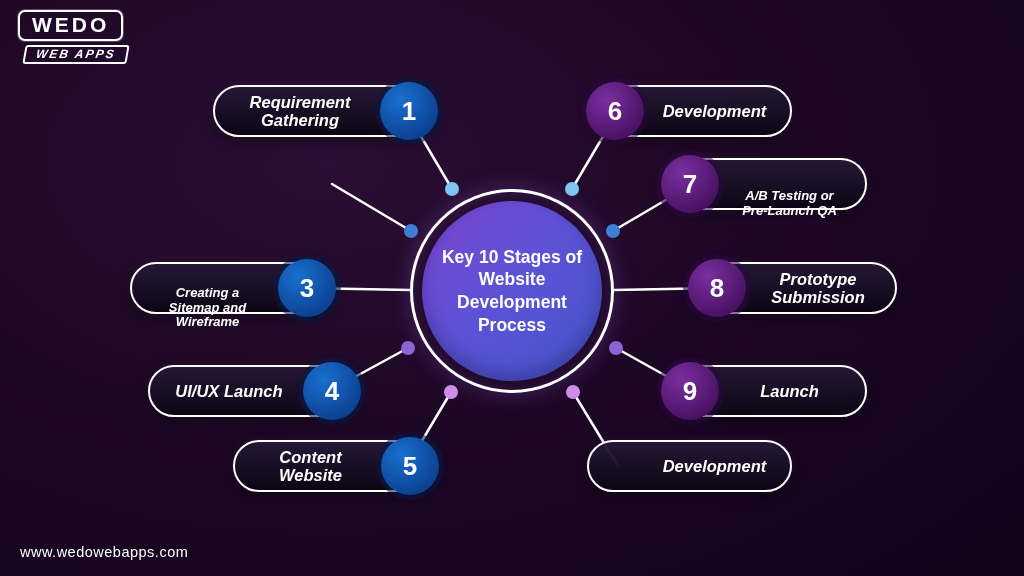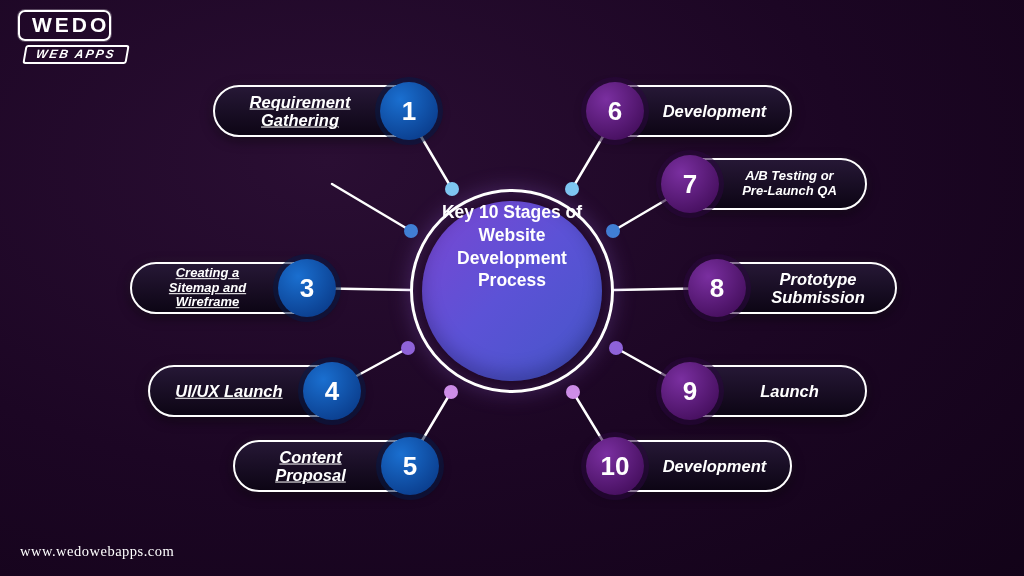--- a/index.html
+++ b/index.html
@@ -14,21 +14,21 @@
     background:
       radial-gradient(120% 130% at 32% 28%, #2a0e33 0%, #1c0624 42%, #0d0112 100%);
     overflow: hidden;
   }
 
   
   .logo { position: absolute; left: 18px; top: 10px; z-index: 5; color: #fff; }
   .logo-box {
     display: inline-block;
     border: 2px solid #fff; border-radius: 7px;
-    padding: 1px 0 2px 12px;
+    padding: 1px 12px 2px 12px;
     font-size: 21px; font-weight: 800; letter-spacing: 3px;
     box-shadow: 0 0 0 1px rgba(255,255,255,.25);
   }
   .logo-sub {
     display: inline-block;
     margin-top: 4px; margin-left: 6px;
     border: 2px solid #fff; border-radius: 3px;
     padding: 0 10px 1px 10px;
     transform: skewX(-10deg);
     font-size: 12px; font-weight: 700; font-style: italic; letter-spacing: 2px;
@@ -47,43 +47,43 @@
     position: absolute; left: 410px; top: 189px; width: 204px; height: 204px;
     border: 3px solid #fff; border-radius: 50%;
     z-index: 2;
     box-shadow: 0 0 22px rgba(150,100,220,.30), inset 0 0 14px rgba(150,100,220,.18);
   }
   .center-fill {
     position: absolute; left: 422px; top: 201px; width: 180px; height: 180px;
     border-radius: 50%;
     background: linear-gradient(135deg, #7b46d2 0%, #5c52d6 48%, #4456c8 100%);
     z-index: 2;
-    display: flex; justify-content: center;
+    display: flex; align-items: center; justify-content: center;
     box-shadow: inset 0 -8px 18px rgba(0,0,30,.25);
   }
   .center-text {
     color: #fff; font-weight: 700; font-size: 17.5px; line-height: 1.3;
     text-align: center; white-space: pre-line;
   }
 
   
   .pill {
     position: absolute; height: 52px; z-index: 3;
     border: 2px solid #fff; border-radius: 28px;
     background: linear-gradient(180deg, rgba(38,24,54,.96) 0%, rgba(12,5,20,.96) 100%);
     box-shadow: 0 3px 12px rgba(0,0,0,.55), 0 0 10px rgba(255,255,255,.07);
   }
   .pill .label {
     position: absolute; top: 50%; transform: translateY(-50%);
     color: #fff; font-weight: 700; font-style: italic;
     font-size: 16.5px; line-height: 1.12; text-align: center; white-space: pre-line;
   }
-  .pill.left  .label { left: 12px; right: 62px; text-decoration: underline; }
+  .pill.left  .label { left: 12px; right: 62px; }
   .pill.right .label { left: 62px; right: 12px; }
-  .pill.small-text .label { font-size: 13px; }
+  .pill.small-text .label { font-size: 13px; margin-top: 20px; }
 
   .num {
     position: absolute; top: -5px; width: 58px; height: 58px;
     border-radius: 50%;
     display: flex; align-items: center; justify-content: center;
     color: #fff; font-weight: 800; font-size: 26px;
   }
   .pill.left  .num { right: -3px; }
   .pill.right .num { left: -3px; }
   .num.blue {
@@ -91,21 +91,21 @@
     box-shadow: 0 0 0 5px rgba(8,25,70,.55);
   }
   .num.purple {
     background: radial-gradient(circle at 35% 30%, #7a2fa0 0%, #471060 78%);
     box-shadow: 0 0 0 5px rgba(42,8,62,.55);
   }
 
   
   .footer {
     position: absolute; left: 20px; bottom: 16px; z-index: 5;
-    color: #fff; font-size: 14.5px; letter-spacing: .5px; font-family: Liberation Serif, serif;
+    color: #fff; font-size: 14.5px; letter-spacing: .5px;
   }
 </style>
 </head>
 <body>
 
 <div class="stage-canvas">
 
   <div class="logo">
     <div class="logo-box">WEDO</div><br>
     <div class="logo-sub">WEB APPS</div>
@@ -155,21 +155,21 @@
     <span class="num blue">3</span>
   </div>
 
   <div class="pill left" style="left:148px; top:365px; width:212px">
     <span class="label">UI/UX Launch</span>
     <span class="num blue">4</span>
   </div>
 
   <div class="pill left" style="left:233px; top:440px; width:205px">
     <span class="label">Content
-Proposal</span>
+Website</span>
     <span class="num blue">5</span>
   </div>
 
   <div class="pill right" style="left:587px; top:85px; width:205px">
     <span class="num purple">6</span>
     <span class="label">Development</span>
   </div>
 
   <div class="pill right small-text" style="left:662px; top:158px; width:205px">
     <span class="num purple">7</span>
@@ -182,19 +182,18 @@
     <span class="label">Prototype
 Submission</span>
   </div>
 
   <div class="pill right" style="left:662px; top:365px; width:205px">
     <span class="num purple">9</span>
     <span class="label">Launch</span>
   </div>
 
   <div class="pill right" style="left:587px; top:440px; width:205px">
-    <span class="num purple">10</span>
     <span class="label">Development</span>
   </div>
 
   <div class="footer">www.wedowebapps.com</div>
 
 </div>
 
 </body></html>

